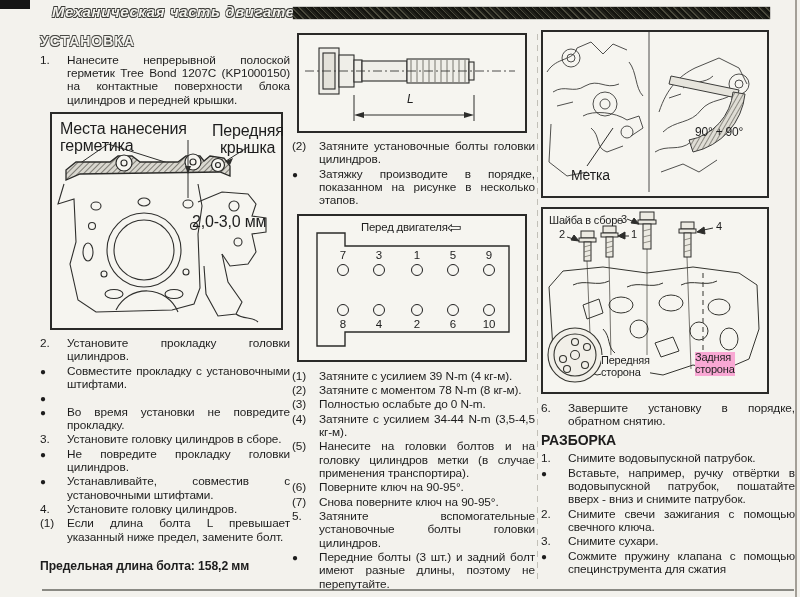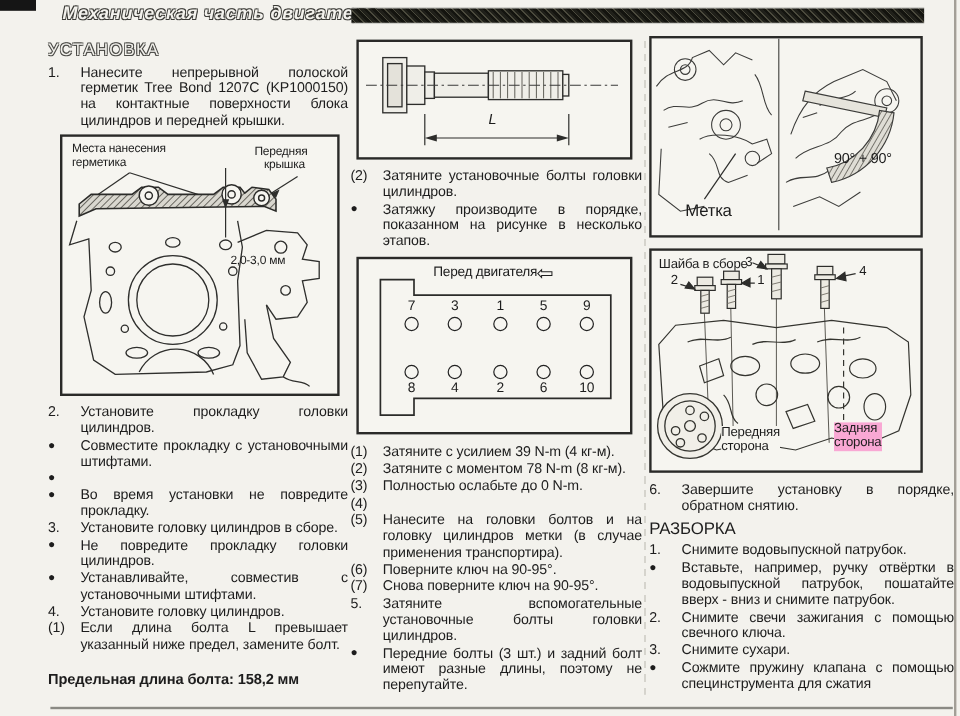--- a/index.html
+++ b/index.html
@@ -16,32 +16,32 @@
   
   .edge-right{position:absolute;left:795px;top:0;width:2px;height:597px;background:#a39f97;}
   .rule-bottom{position:absolute;left:42px;top:589px;width:752px;height:2px;background:#8a8a84;}
   .col-divider{position:absolute;left:537px;top:34px;width:1px;height:545px;
         background:repeating-linear-gradient(to bottom,#c2c0b8 0 6px,transparent 6px 11px);}
   
   .col{position:absolute;font-size:11.8px;line-height:1.13;letter-spacing:-.1px;}
   .col-left{left:40px;top:34px;width:250px;}
   .col-mid{left:292px;top:33px;width:243px;}
   .col-right{left:541px;top:30px;width:254px;}
-  .sec-heading{font-size:14px;font-weight:normal;margin:0 0 4px 0;}
+  .sec-heading{font-size:14px;font-weight:bold;margin:0 0 4px 0;}
   .sec-heading.outline{color:#f3f2ed;letter-spacing:1px;
         text-shadow:.7px .7px 0 #4a4a46,-.7px -.7px 0 #4a4a46,.7px -.7px 0 #4a4a46,-.7px .7px 0 #4a4a46;}
   .li{display:flex;margin:0 0 1px 0;}
   .li .m{flex:0 0 27px;}
   .li .m.bullet{font-size:10px;padding-top:1px;}
   .li .t{flex:1;text-align:justify;}
   .bold-line{font-weight:bold;margin-top:16px;font-size:12.2px;}
   
   .figbox{position:relative;border:2px solid #2a2a28;background:#f6f5f0;}
   .figbox svg{position:absolute;left:0;top:0;}
-  .figlabel{position:absolute;font-size:10px;line-height:1.08;letter-spacing:-.2px;white-space:nowrap;}
+  .figlabel{position:absolute;font-size:16px;line-height:1.08;letter-spacing:-.2px;white-space:nowrap;}
   .fig-gasket{width:229px;height:214px;margin:5px 0 7px 10px;}
   .fig-bolt{width:226px;height:96px;margin:0 0 7px 5px;}
   .fig-seq{width:226px;height:144px;margin:6px 0 8px 5px;}
   .fig-eng1{width:224px;height:164px;margin:0 0 0 0;}
   .fig-eng2{width:224px;height:183px;margin:9px 0 8px 0;}
   
   .sn{position:absolute;width:22px;text-align:center;font-size:11.5px;}
   .sc{position:absolute;width:10px;height:10px;border:1.6px solid #222;border-radius:50%;background:#f6f5f0;}
   .front-arrow{position:absolute;left:148px;top:3px;font-size:17px;line-height:1;}
   .mid-gap{height:3px;}
@@ -249,20 +249,21 @@
     <div class="li">
         <span class="m">(2)</span>
         <span class="t">Затяните с моментом 78 N-m (8 кг-м).</span>
       </div>
     <div class="li">
         <span class="m">(3)</span>
         <span class="t">Полностью ослабьте до 0 N-m.</span>
       </div>
     <div class="li">
         <span class="m">(4)</span>
+        <span class="t">Затяните с усилием 34-44 N-m (3,5-4,5 кг-м).</span>
       </div>
     <div class="li">
         <span class="m">(5)</span>
         <span class="t">Нанесите на головки болтов и на головку цилиндров метки (в случае применения транспортира).</span>
       </div>
     <div class="li">
         <span class="m">(6)</span>
         <span class="t">Поверните ключ на 90-95°.</span>
       </div>
     <div class="li">

